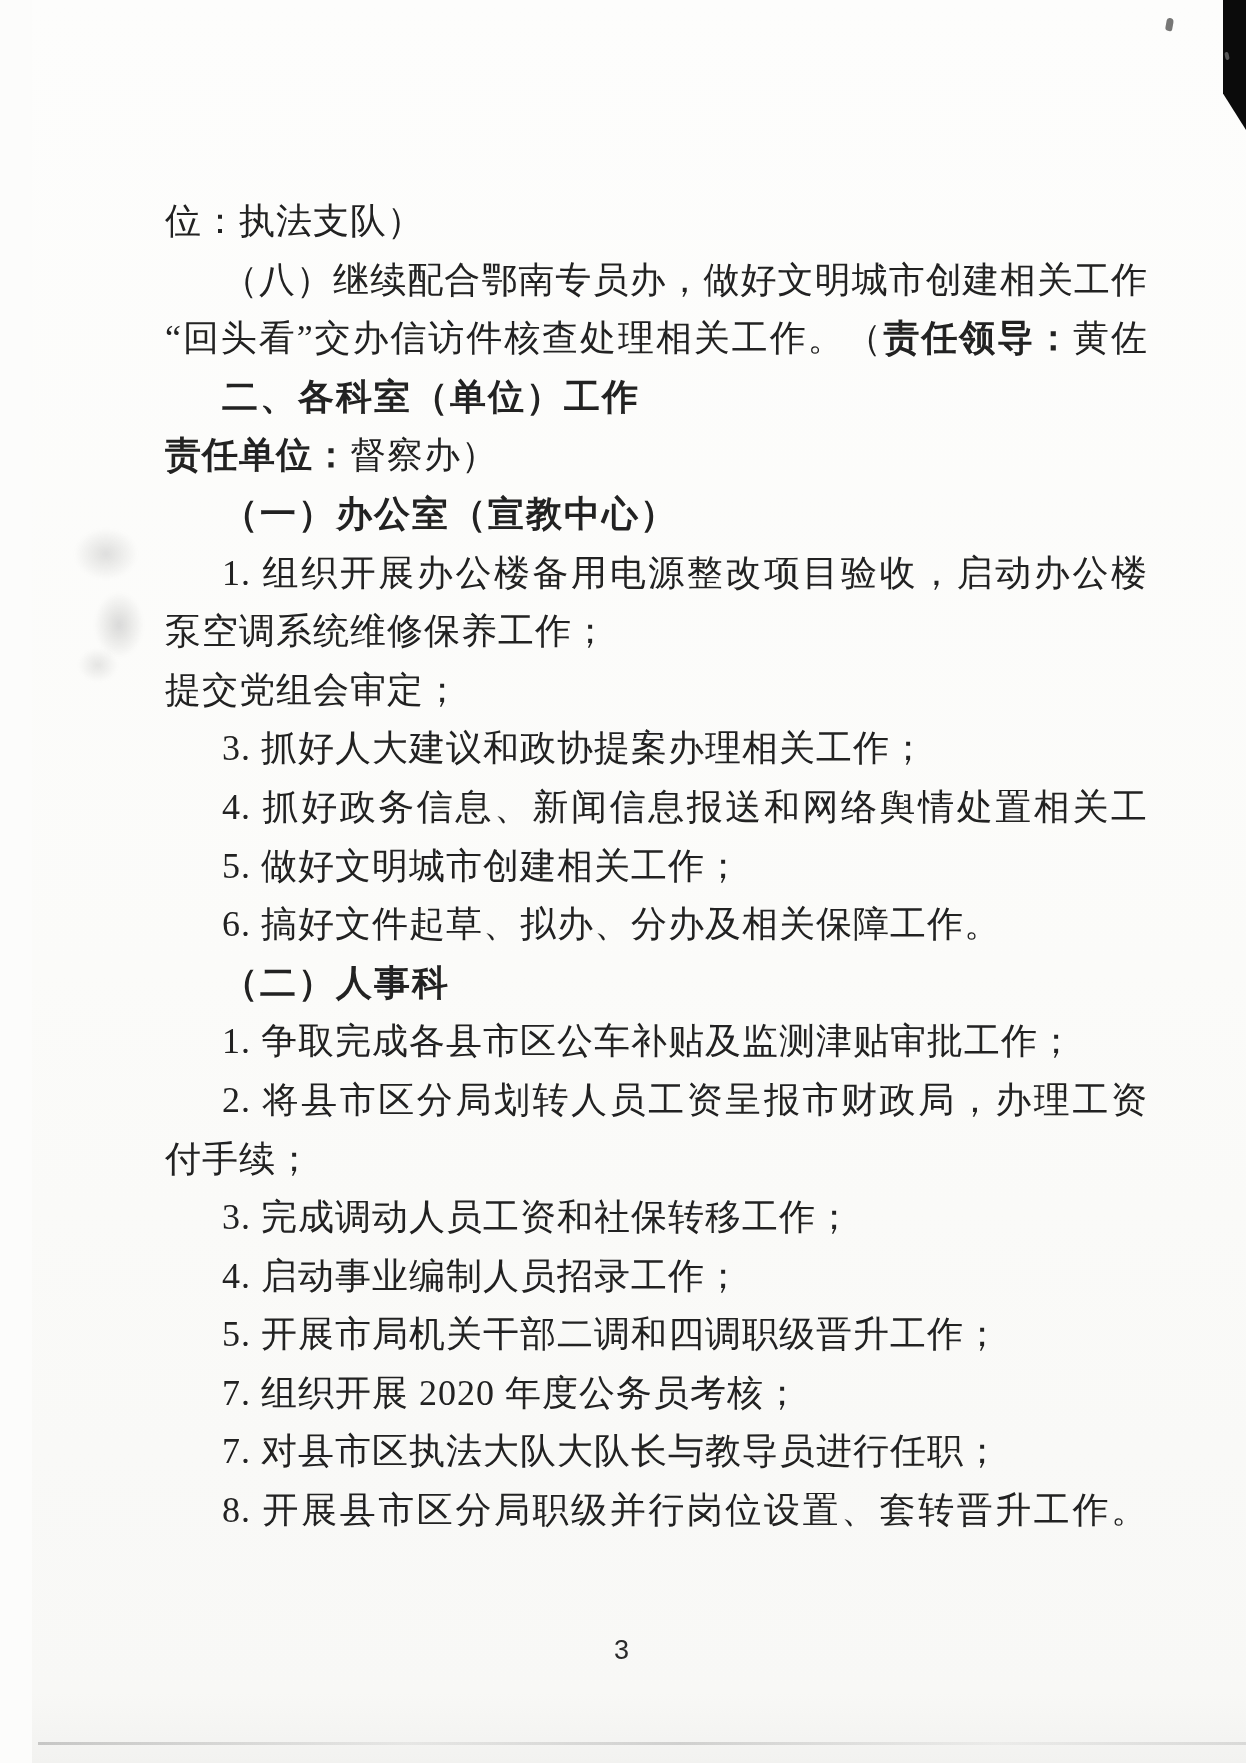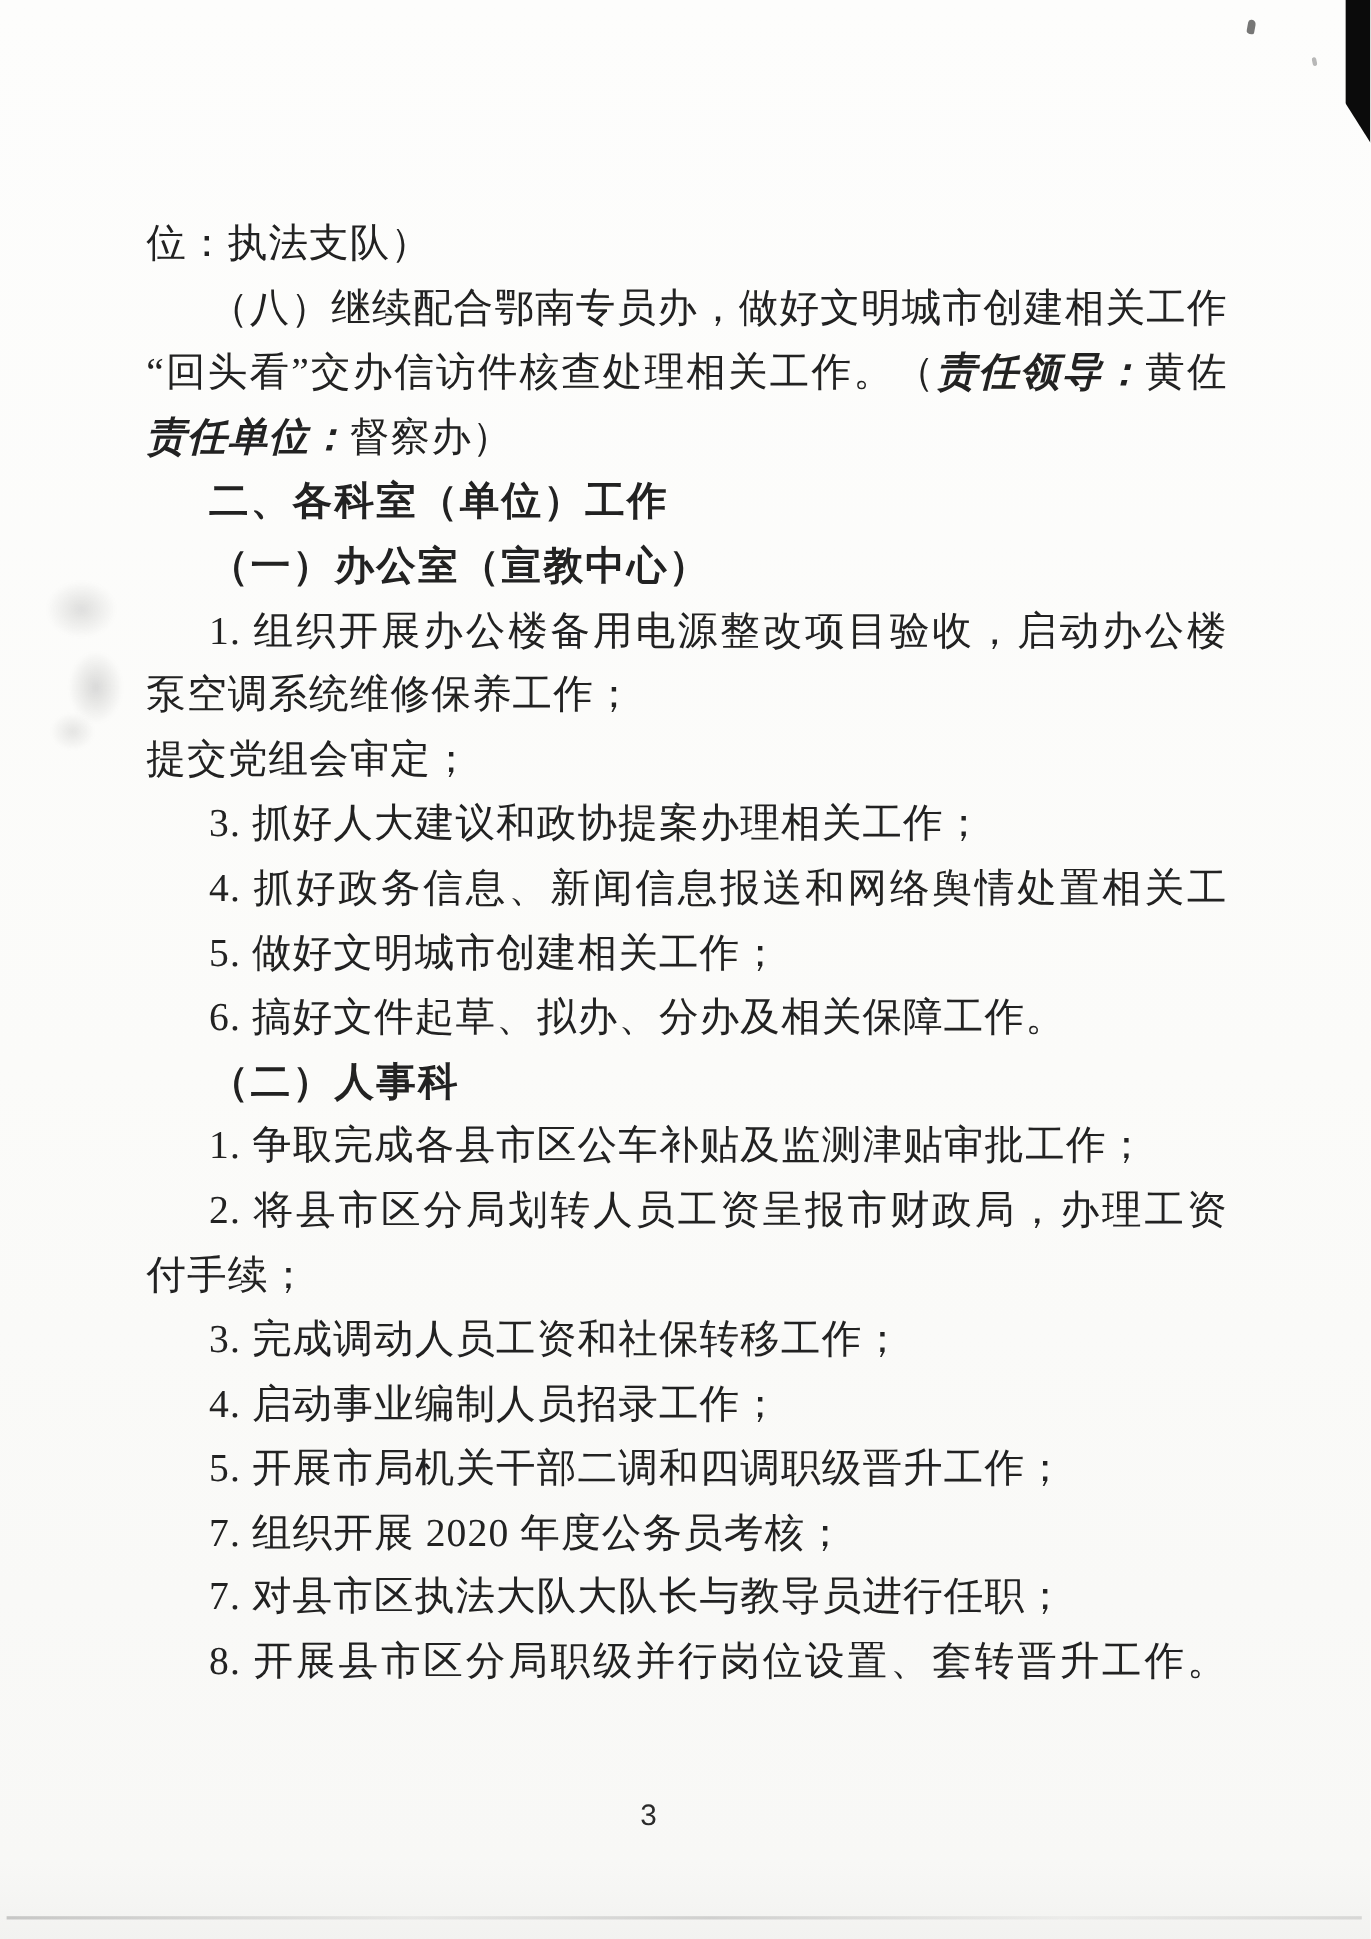--- a/index.html
+++ b/index.html
@@ -4,34 +4,35 @@
 <style>
   html,body{margin:0;padding:0;}
   body{
     width:1246px;height:1763px;position:relative;overflow:hidden;
     background:#fcfcfb;
     font-family:"Liberation Serif","DejaVu Serif",serif;
   }
   .page{
     position:absolute;inset:0;
     background:linear-gradient(180deg,#fdfdfc 0%,#fbfbf9 55%,#f8f8f6 96%,#f2f2f0 100%);
+    margin-left:32px;
   }
   
   .doc{
     position:absolute;left:133px;top:192px;width:983px;
     color:#222;
   }
   .line{
     height:58.6px;line-height:58.6px;font-size:36px;letter-spacing:1px;
     overflow:hidden;text-align:left;
   }
   .indent{text-indent:57px;}
   .just{text-align:justify;text-align-last:justify;text-justify:inter-character;}
   .head{font-weight:700;font-family:"Liberation Sans","DejaVu Sans",sans-serif;letter-spacing:2px;}
-  .bseg{font-weight:700;font-family:"Liberation Sans","DejaVu Sans",sans-serif;font-style:italic;}
+  .bseg{font-weight:700;font-family:"Liberation Sans","DejaVu Sans",sans-serif;}
   .pagenum{
     position:absolute;left:133px;top:1630px;width:983px;height:40px;
     text-align:center;font-size:27px;line-height:40px;color:#2b2b2b;
     font-family:"Liberation Sans","DejaVu Sans",sans-serif;
     transform:translateX(-35px);
   }
   
   .corner-black{
     position:absolute;top:0;right:0;width:23px;height:130px;background:#0b0b0b;
     clip-path:polygon(0 0,100% 0,100% 100%,0 72%);
@@ -69,22 +70,22 @@
   <div class="speck-dot"></div>
   <div class="smudge s1"></div>
   <div class="smudge s2"></div>
   <div class="smudge s3"></div>
   <div class="bottom-edge"></div>
 
   <div class="doc">
       <div class="line"><span>位：执法支队）</span></div>
       <div class="line indent just"><span>（八）继续配合鄂南专员办，做好文明城市创建相关工作</span></div>
       <div class="line just"><span>“回头看”交办信访件核查处理相关工作。（</span><span class="bseg">责任领导：</span><span>黄佐财；</span></div>
+      <div class="line indent head"><span>二、各科室（单位）工作</span></div>
       <div class="line"><span class="bseg">责任单位：</span><span>督察办）</span></div>
-      <div class="line indent head"><span>二、各科室（单位）工作</span></div>
       <div class="line indent head"><span>（一）办公室（宣教中心）</span></div>
       <div class="line indent just"><span>1. 组织开展办公楼备用电源整改项目验收，启动办公楼水</span></div>
       <div class="line"><span>泵空调系统维修保养工作；</span></div>
       <div class="line"><span>提交党组会审定；</span></div>
       <div class="line indent"><span>3. 抓好人大建议和政协提案办理相关工作；</span></div>
       <div class="line indent just"><span>4. 抓好政务信息、新闻信息报送和网络舆情处置相关工作；</span></div>
       <div class="line indent"><span>5. 做好文明城市创建相关工作；</span></div>
       <div class="line indent"><span>6. 搞好文件起草、拟办、分办及相关保障工作。</span></div>
       <div class="line indent head"><span>（二）人事科</span></div>
       <div class="line indent"><span>1. 争取完成各县市区公车补贴及监测津贴审批工作；</span></div>

